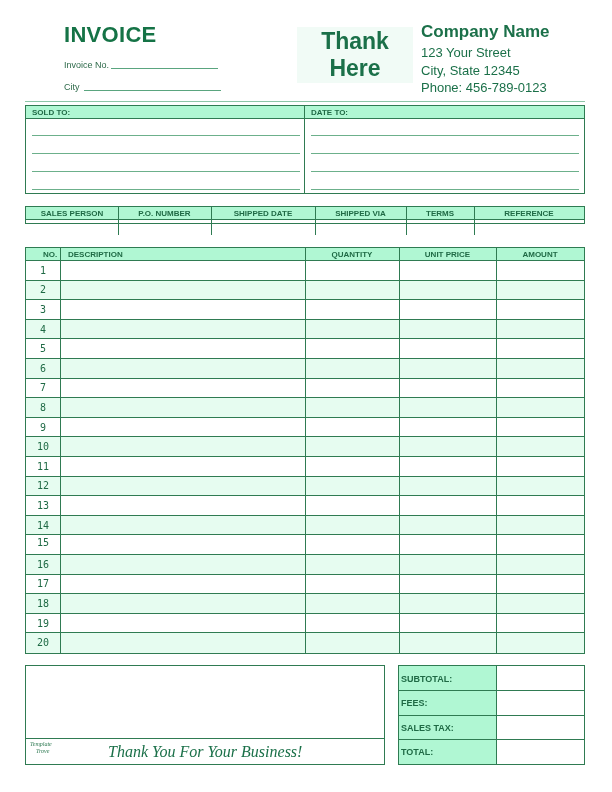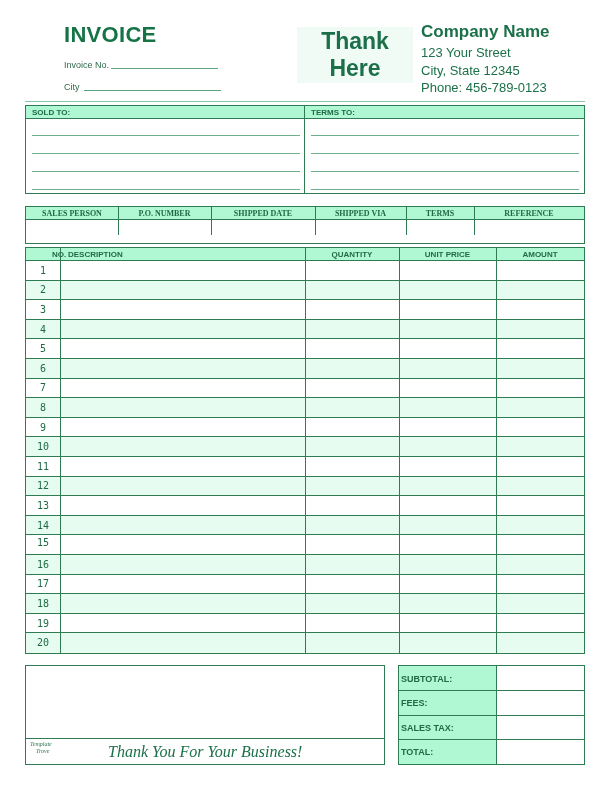--- a/index.html
+++ b/index.html
@@ -48,35 +48,35 @@
 <div class="abs company-name">Company Name</div>
 <div class="abs company-line" style="top:45px;">123 Your Street</div>
 <div class="abs company-line" style="top:63px;">City, State 12345</div>
 <div class="abs company-line" style="top:80px;">Phone: 456-789-0123</div>
 
 <div class="abs hrule"></div>
 
 <div class="abs box" style="left:25px;top:105px;width:560px;height:89px;">
   <div class="hdr abs" style="left:0;top:0;width:558px;height:12px;border-bottom:1px solid #2f7b52;"></div>
   <div class="abs hdr" style="left:6px;top:2px;background:none;">SOLD TO:</div>
-  <div class="abs hdr" style="left:285px;top:2px;background:none;">TERMS TO:</div>
+  <div class="abs hdr" style="left:285px;top:2px;background:none;">DATE TO:</div>
   <div class="vline" style="left:278px;top:0;height:87px;"></div>
 
   <div class="addr-line" style="left:6px;top:29px;width:268px;"></div>
   <div class="addr-line" style="left:6px;top:47px;width:268px;"></div>
   <div class="addr-line" style="left:6px;top:65px;width:268px;"></div>
   <div class="addr-line" style="left:6px;top:83px;width:268px;"></div>
 
   <div class="addr-line" style="left:285px;top:29px;width:268px;"></div>
   <div class="addr-line" style="left:285px;top:47px;width:268px;"></div>
   <div class="addr-line" style="left:285px;top:65px;width:268px;"></div>
   <div class="addr-line" style="left:285px;top:83px;width:268px;"></div>
 </div>
 
-<div class="abs box" style="left:25px;top:206px;width:560px;height:38px;font-family:Liberation Serif, serif;">
+<div class="abs box" style="left:25px;top:206px;width:560px;height:18px;">
   <div class="abs hdr" style="left:0;top:0;width:558px;height:12px;border-bottom:1px solid #2f7b52;"></div>
   <div class="abs hdr cell-center" style="left:0;top:0;width:92px;height:12px;background:none;">SALES PERSON</div>
   <div class="abs hdr cell-center" style="left:92px;top:0;width:93px;height:12px;background:none;">P.O. NUMBER</div>
   <div class="abs hdr cell-center" style="left:185px;top:0;width:104px;height:12px;background:none;">SHIPPED DATE</div>
   <div class="abs hdr cell-center" style="left:289px;top:0;width:91px;height:12px;background:none;">SHIPPED VIA</div>
   <div class="abs hdr cell-center" style="left:380px;top:0;width:68px;height:12px;background:none;">TERMS</div>
   <div class="abs hdr cell-center" style="left:448px;top:0;width:110px;height:12px;background:none;">REFERENCE</div>
 
   <div class="vline" style="left:92px;top:0;height:28px;"></div>
   <div class="vline" style="left:185px;top:0;height:28px;"></div>
@@ -87,21 +87,21 @@
   <div class="abs" style="left:0;top:13px;width:92px;height:15px;"></div>
   <div class="abs" style="left:93px;top:13px;width:92px;height:15px;"></div>
   <div class="abs" style="left:186px;top:13px;width:103px;height:15px;"></div>
   <div class="abs" style="left:290px;top:13px;width:90px;height:15px;"></div>
   <div class="abs" style="left:381px;top:13px;width:67px;height:15px;"></div>
   <div class="abs" style="left:449px;top:13px;width:109px;height:15px;"></div>
 </div>
 
 <div class="abs box" id="items" style="left:25px;top:247px;width:560px;height:407px;">
   <div class="abs hdr" style="left:0;top:0;width:558px;height:12px;border-bottom:1px solid #2f7b52;"></div>
-  <div class="abs hdr cell-center" style="left:16px;top:0;width:34px;height:12px;background:none;">NO.</div>
+  <div class="abs hdr cell-center" style="left:7px;top:0;width:34px;height:12px;background:none;">NO.</div>
   <div class="abs hdr" style="left:42px;top:2px;background:none;">DESCRIPTION</div>
   <div class="abs hdr cell-center" style="left:279px;top:0;width:94px;height:12px;background:none;">QUANTITY</div>
   <div class="abs hdr cell-center" style="left:373px;top:0;width:97px;height:12px;background:none;">UNIT PRICE</div>
   <div class="abs hdr cell-center" style="left:470px;top:0;width:88px;height:12px;background:none;">AMOUNT</div>
   <div id="item-rows">
       <div class="abs" style="left: 0px; top: 13px; width: 558px; height: 19.6px; box-sizing: border-box; border-bottom: 1px solid rgb(47, 123, 82);">
         <div class="abs rownum" style="left: 0px; top: 0px; width: 34px; height: 18.6px;">1</div>
         <div class="abs" style="left: 35px; top: 0px; width: 244px; height: 18.6px;"></div>
         <div class="abs" style="left: 280px; top: 0px; width: 93px; height: 18.6px;"></div>
         <div class="abs" style="left: 374px; top: 0px; width: 96px; height: 18.6px;"></div>

